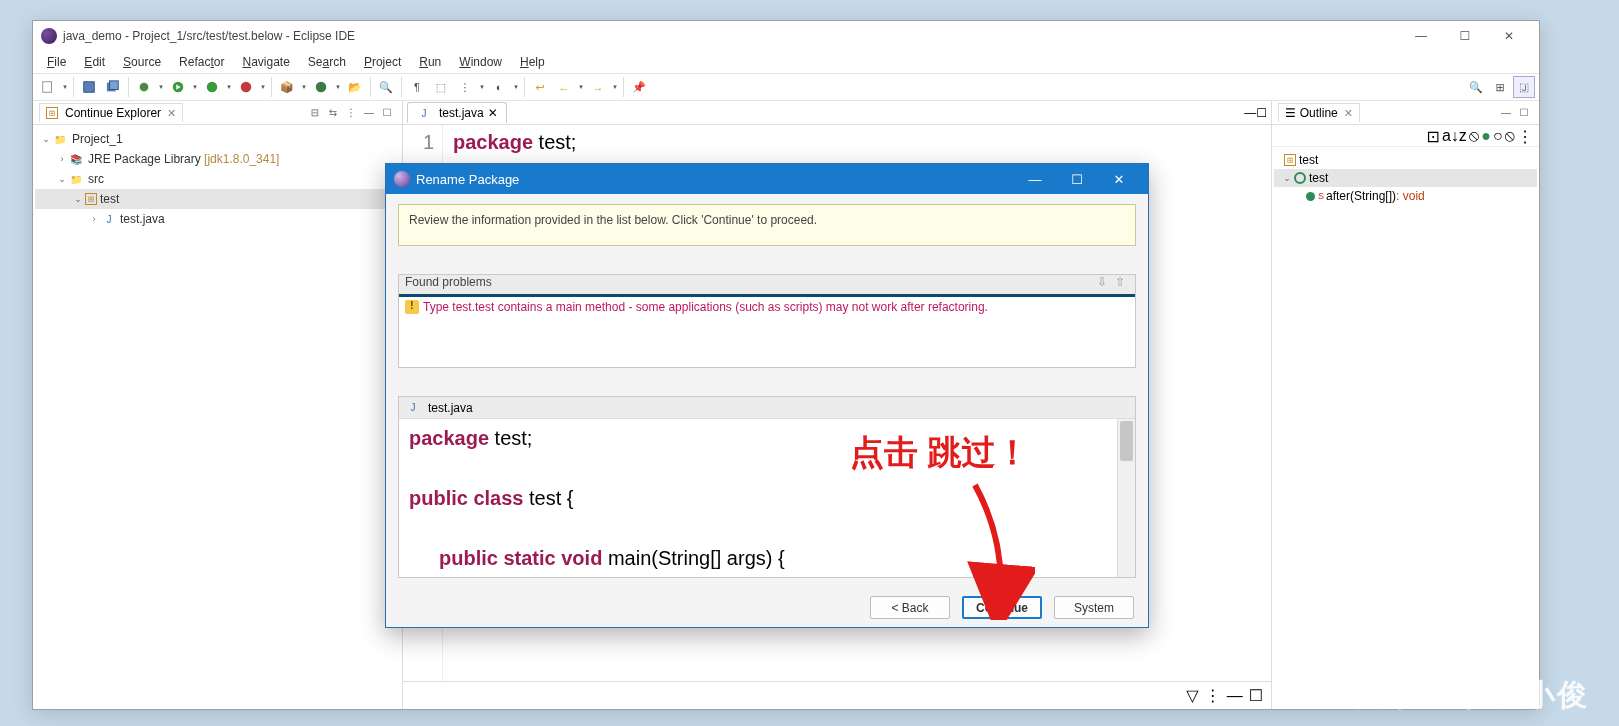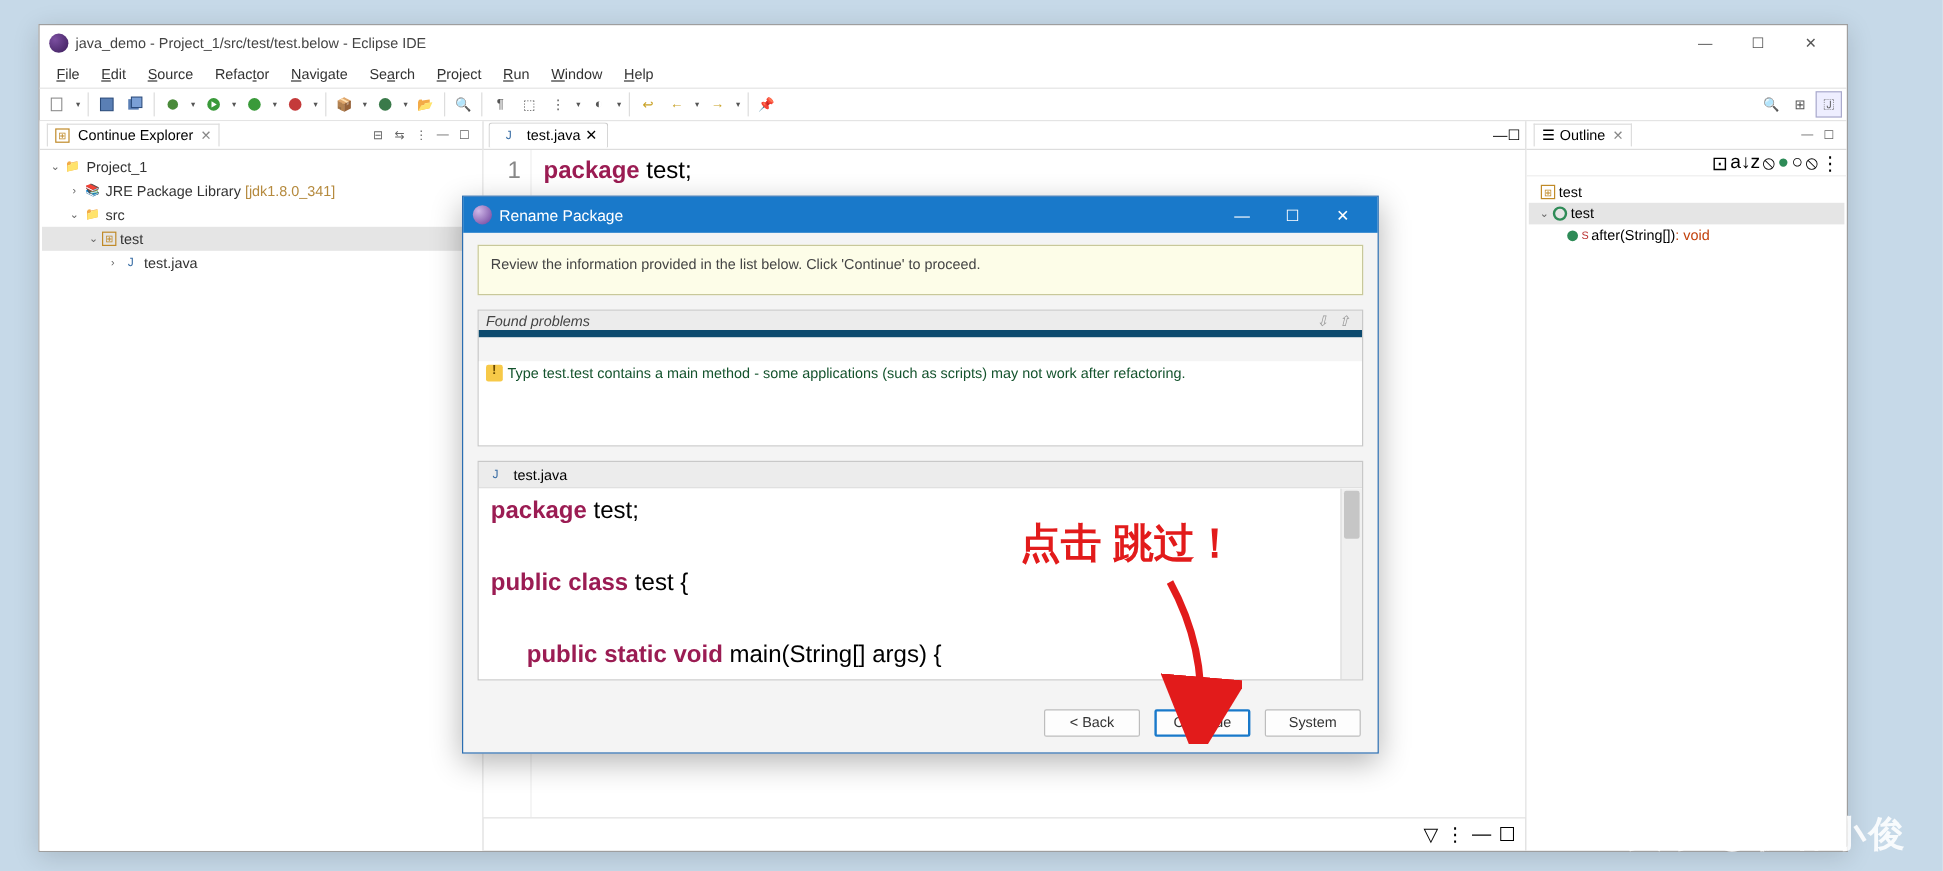--- a/index.html
+++ b/index.html
@@ -52,38 +52,38 @@
 .out-tree .circ.small { width: 9px; height: 9px; background: #2e8b57; border: none; }
 .out-tree .sup { font-size: 9px; color: #b33; vertical-align: super; margin-right: 2px; }
 .out-tree .void { color: #c2410c; }
 .bottom-strip { height: 28px; border-top: 1px solid #ddd; display: flex; align-items: center; justify-content: flex-end; padding: 0 8px; gap: 6px; }
 
 .dialog { position: absolute; left: 385px; top: 163px; width: 764px; height: 465px; background: #f4f4f4; border: 1px solid #2a6db1; box-shadow: 0 8px 24px rgba(0,0,0,.3); display: flex; flex-direction: column; }
 .dlg-title { height: 30px; background: #1979ca; color: #fff; display: flex; align-items: center; padding: 0 8px; font-size: 13px; }
 .dlg-title .ecl { width: 16px; height: 16px; border-radius: 50%; background: radial-gradient(circle at 30% 30%, #d0b8e8, #6a3d99); margin-right: 6px; }
 .dlg-title .sp { flex: 1; }
 .dlg-title .wb { width: 42px; height: 30px; display: flex; align-items: center; justify-content: center; color: #fff; }
-.dlg-body { flex: 1; padding: 10px 12px; display: flex; flex-direction: column; gap: 12px; }
+.dlg-body { flex: 1; padding: 10px 12px; display: flex; flex-direction: column; gap: 28px; }
 .info-box { background: #fdfde8; border: 1px solid #c8c89a; padding: 8px 10px; font-size: 12px; color: #444; height: 42px; }
 .problems { border: 1px solid #c8c8c8; }
-.problems-head { background: #ececec; height: 22px; display: flex; align-items: flex-end; padding: 0 6px; font-size: 12px; color: #444; border-bottom: 6px solid #0c4a6e; font-style: italic; }
+.problems-head { background: #ececec; height: 22px; display: flex; align-items: flex-start; padding: 0 6px; font-size: 12px; color: #444; border-bottom: 3px solid #0c4a6e; }
 .problems-head .sp { flex: 1; }
 .problems-head .ar { width: 18px; color: #999; font-size: 12px; text-align: center; }
-.problems-body { background: #fff; height: 70px; font-size: 12px; color: #14532d; padding: 3px 6px; display: flex; align-items: flex-start; gap: 4px; margin-top: 20px; }
+.problems-body { background: #fff; height: 70px; font-size: 12px; color: #be185d; padding: 3px 6px; display: flex; align-items: flex-start; gap: 4px; }
 .warn { width: 14px; height: 14px; background: #f7c948; border-radius: 2px; position: relative; }
 .warn::after { content: "!"; position: absolute; left: 5px; top: -1px; font-size: 11px; color: #6b4a00; font-weight: 700; }
 .preview { border: 1px solid #c8c8c8; flex: 1; display: flex; flex-direction: column; min-height: 0; }
 .preview-head { background: #ececec; height: 22px; font-size: 12px; padding: 0 6px; display: flex; align-items: center; gap: 4px; border-bottom: 1px solid #ddd; }
 .preview-body { flex: 1; background: #fff; font-family: Consolas, monospace; font-size: 20px; line-height: 30px; padding: 4px 10px; overflow: hidden; position: relative; }
 .preview-body .kw { color: #9b1c53; font-weight: 700; }
 .dlg-scroll { position: absolute; right: 0; top: 0; bottom: 0; width: 18px; background: #f0f0f0; border-left: 1px solid #ddd; }
 .dlg-scroll .th { position: absolute; left: 2px; right: 2px; top: 2px; height: 40px; background: #c6c6c6; border-radius: 2px; }
 .dlg-buttons { height: 50px; display: flex; align-items: center; justify-content: flex-end; padding: 0 14px; gap: 12px; }
 .dbtn { min-width: 80px; height: 23px; background: #fdfdfd; border: 1px solid #bdbdbd; font-size: 12px; color: #333; border-radius: 2px; padding: 0 12px; }
-.dbtn.primary { border: 2px solid #1979ca; }
+.dbtn.primary { border: 2px solid #1979ca; font-weight: bold; }
 
 .anno { position: absolute; left: 850px; top: 430px; font-size: 34px; font-weight: 800; color: #e21b1b; text-shadow: 0 0 2px #fff, 0 0 4px #fff; pointer-events: none; }
 .arrow { position: absolute; left: 955px; top: 480px; pointer-events: none; }
 .watermark { position: absolute; right: 30px; bottom: 10px; font-size: 30px; font-weight: 700; color: rgba(255,255,255,.88); letter-spacing: 2px; pointer-events: none; }
 </style>
 </head>
 <body>
 
 <div class="ide-window">
 

